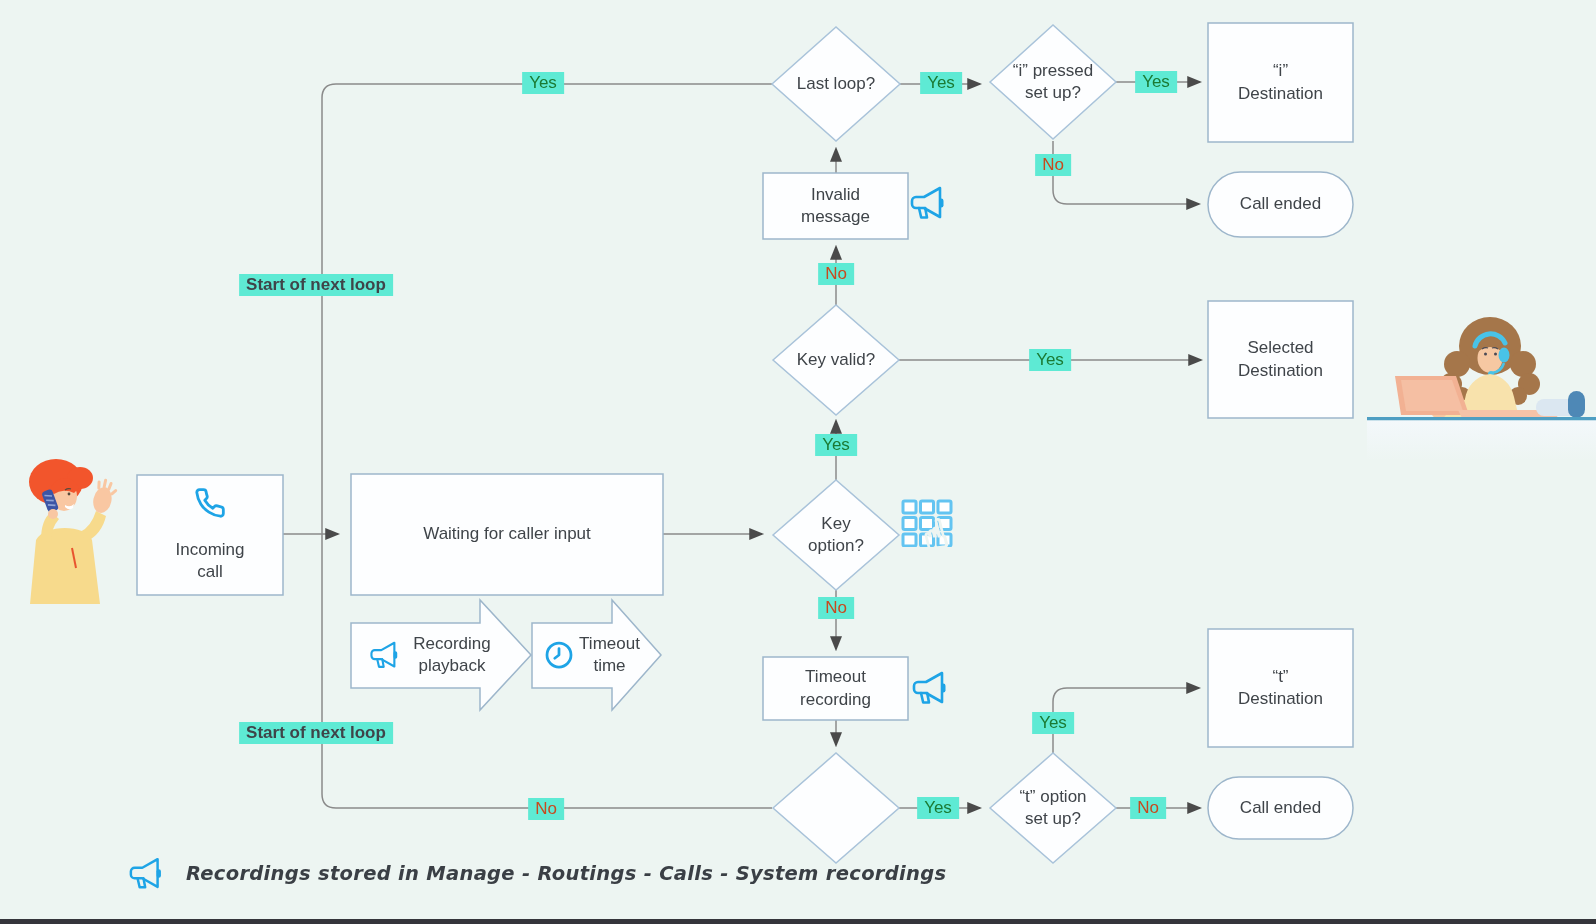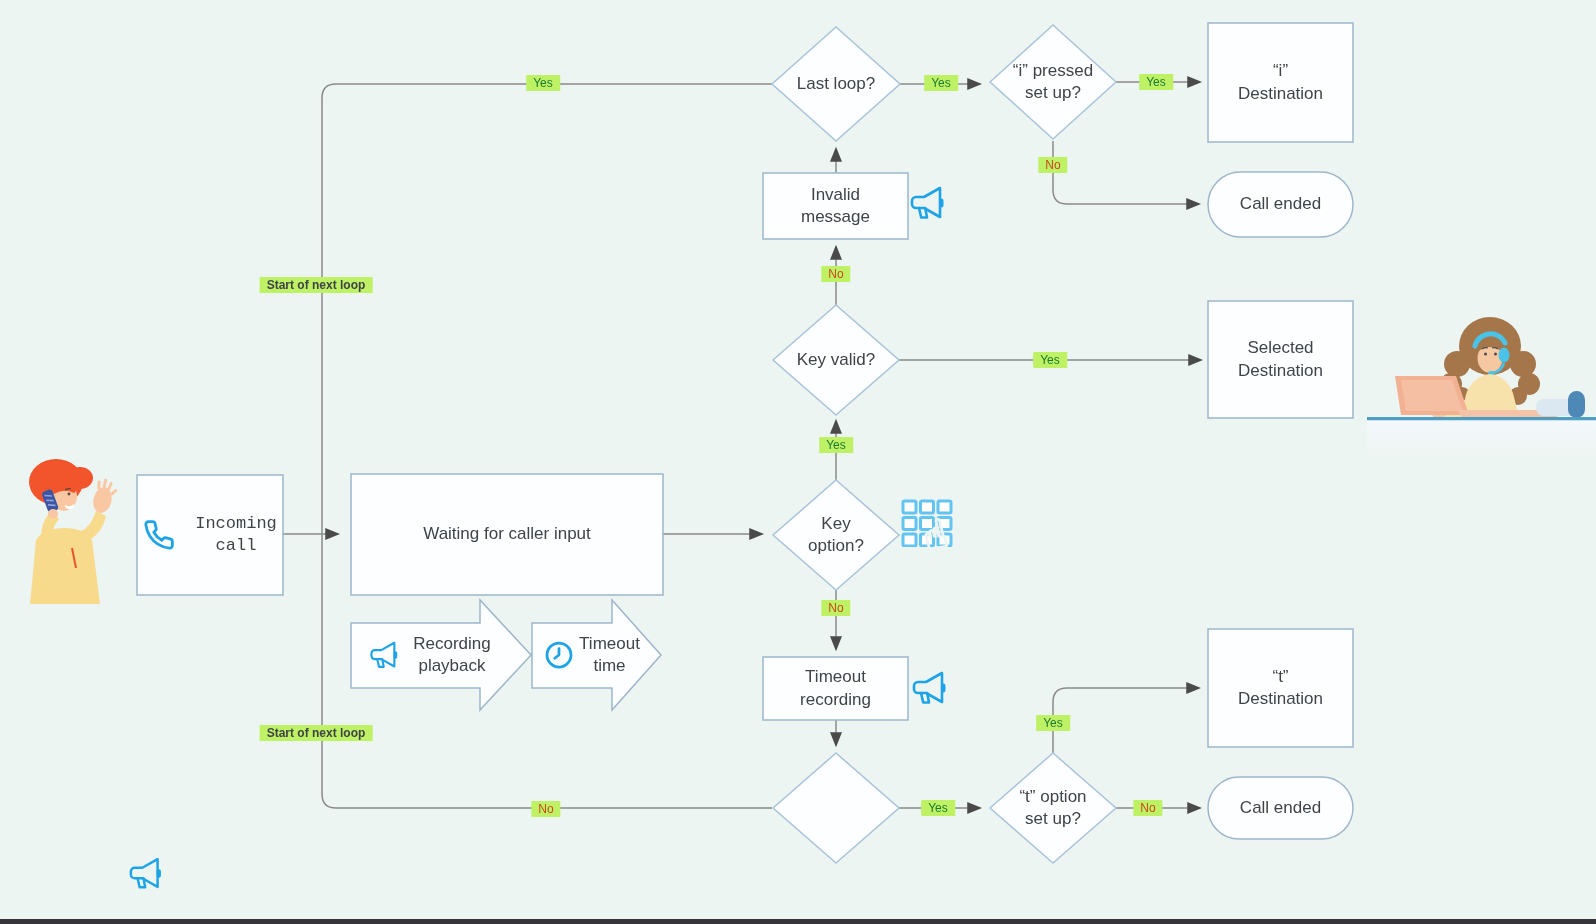--- a/index.html
+++ b/index.html
@@ -9,25 +9,25 @@
     font-family:"Liberation Sans", sans-serif;
     color:#3f4449;
   }
   svg{display:block;}
   .layer{position:absolute;left:0;top:0;}
   .node-label{
     position:absolute;display:flex;align-items:center;justify-content:center;
     text-align:center;white-space:pre-line;font-size:17px;line-height:1.32;
     font-weight:500;color:#3f4449;
   }
-  .node-col{gap:20px;font-family:Liberation Mono, monospace;}
+  .node-col{flex-direction:column;gap:20px;}
   .node-row{flex-direction:row;gap:8px;}
   .elabel{
     position:absolute;transform:translate(-50%,-50%);
-    background:#bef264;padding:1px 7px;font-size:12px;font-weight:500;
+    background:#5eead4;padding:1px 7px;font-size:17px;font-weight:500;
     white-space:nowrap;
   }
   .yes{color:#1b7a33;}
   .no{color:#c8491e;}
   .plain{color:#3f4449;font-weight:700;}
   .icon{display:flex;align-items:center;justify-content:center;}
   .iconbox{position:absolute;display:flex;align-items:center;justify-content:center;}
   .keypad-hand-glyph{
     position:absolute;left:22px;top:16px;font-size:40px;color:#18a2e8;
     transform:rotate(-14deg);-webkit-text-stroke:2px #edf5f2;
@@ -300,16 +300,17 @@
   <div class="elabel yes" style="left:938px;top:808px">Yes</div>
   <div class="elabel yes" style="left:1053px;top:723px">Yes</div>
   <div class="elabel no" style="left:1148px;top:808px">No</div>
 
   <div class="note">
     <span class="icon">
         <svg width="42" height="35">
           <use href="#megaphone"></use>
         </svg>
       </span>
+    <span class="note-text">Recordings stored in Manage - Routings - Calls - System recordings</span>
   </div>
 
   <div class="bottom-bar"></div>
 </div>
 
 </body></html>

